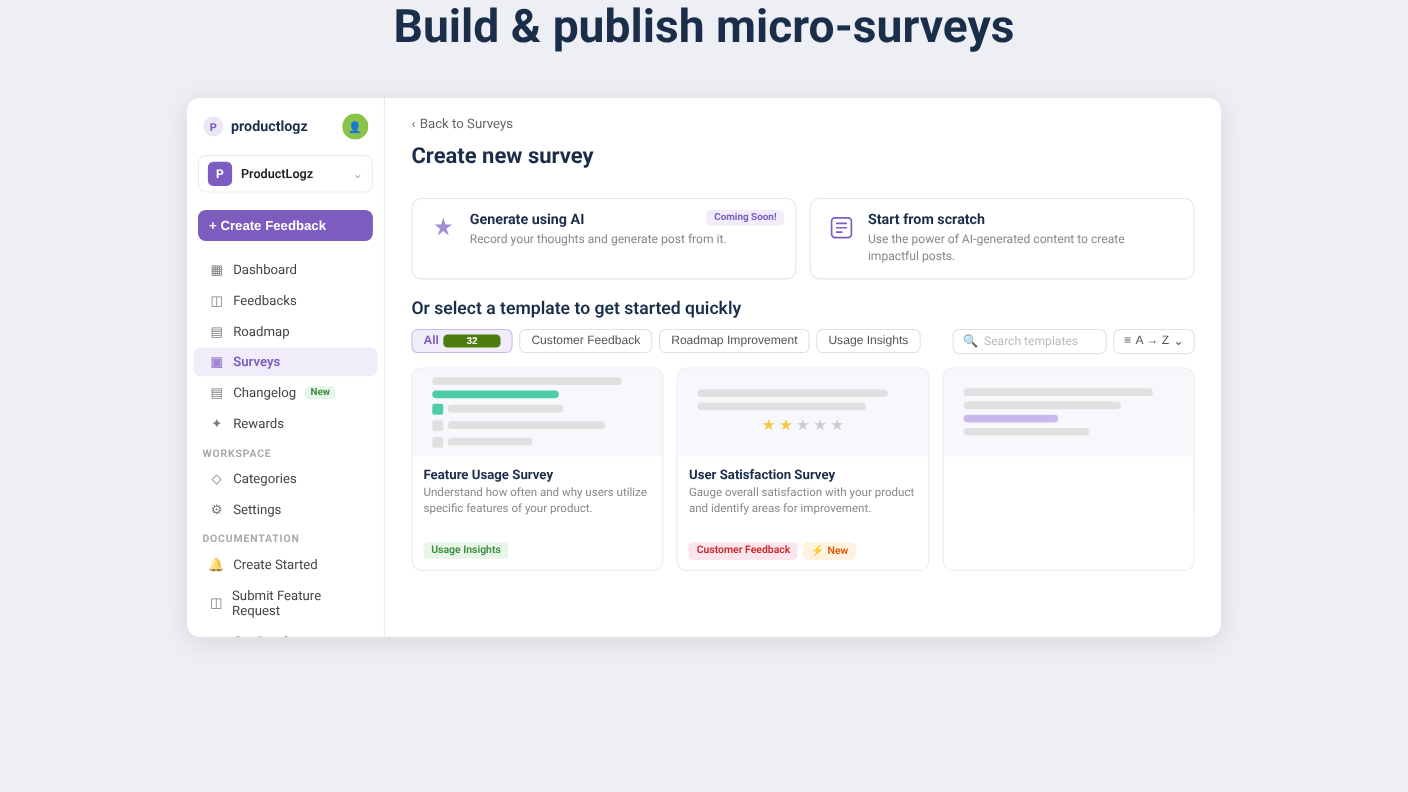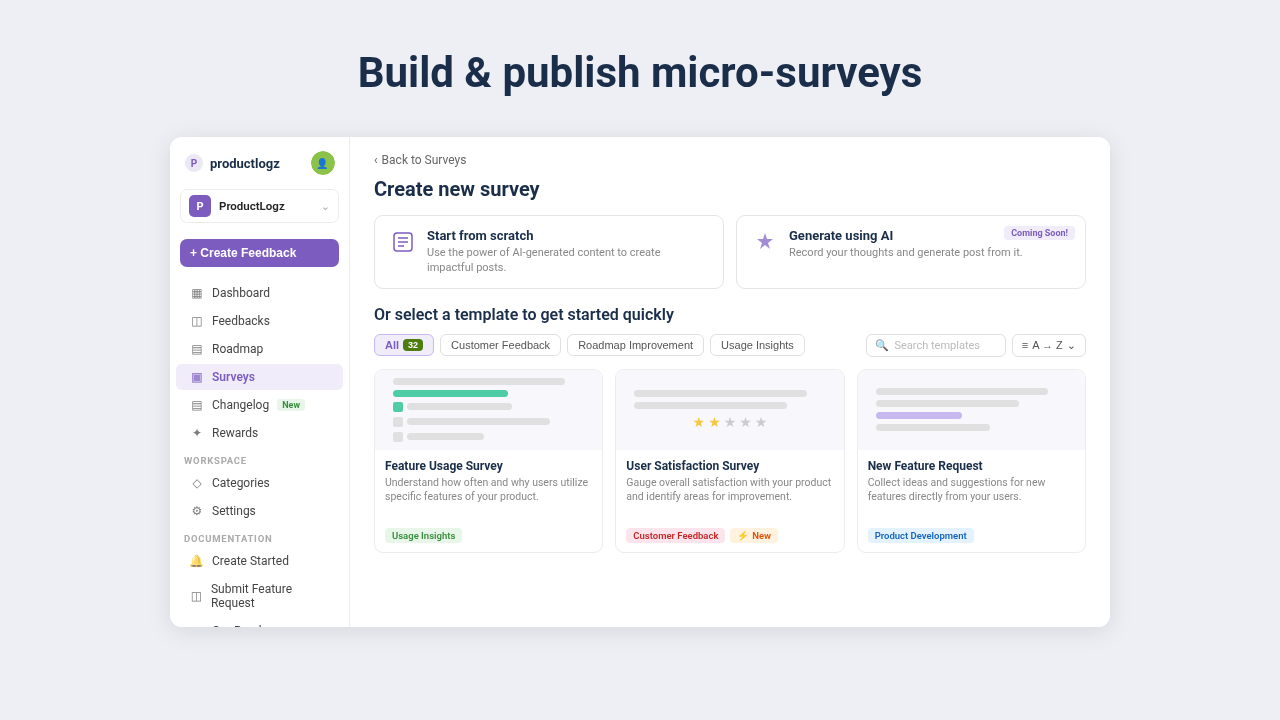--- a/index.html
+++ b/index.html
@@ -10,21 +10,20 @@
       display: flex;
       flex-direction: column;
       align-items: center;
     }
 
     .hero-title {
       font-size: 42px;
       font-weight: 700;
       color: #1a2e4a;
       text-align: right;
-      margin-top: 48px;
       margin-bottom: 40px;
     }
 
     .app-container {
       display: flex;
       width: 940px;
       height: 490px;
       background: #fff;
       border-radius: 12px;
       overflow: hidden;
@@ -180,21 +179,21 @@
       font-size: 12px;
       color: #666;
       cursor: pointer;
       margin-bottom: 10px;
     }
 
     .page-title {
       font-size: 20px;
       font-weight: 700;
       color: #1a2e4a;
-      margin-bottom: 14px;
+      margin-bottom: 27px;
     }
 
     
     .create-options {
       display: flex;
       gap: 12px;
       margin-bottom: 16px;
     }
 
     .create-option-card {
@@ -279,21 +278,21 @@
       color: #7c5cbf;
       font-weight: 600;
     }
 
     .filter-badge {
       background: #4d7c0f;
       color: #fff;
       border-radius: 4px;
       font-size: 9px;
       font-weight: 700;
-      padding: 1px 5px;
+      padding: 1px 21px;
     }
 
     .filter-spacer { flex: 1; }
 
     .search-box {
       display: flex;
       align-items: center;
       gap: 5px;
       border: 1px solid #e0e0e0;
       border-radius: 6px;
@@ -499,43 +498,43 @@
       <span>Back to Surveys</span>
     </div>
 
     <div class="page-title">Create new survey</div>
 
     <div class="create-options">
 
       <div class="create-option-card">
         <div class="option-icon">
           <svg width="24" height="24" viewBox="0 0 24 24" fill="none">
+            <path d="M12 3 L14 9 L20 9 L15 13 L17 19 L12 15 L7 19 L9 13 L4 9 L10 9 Z" fill="#7c5cbf" opacity="0.7"></path>
+          </svg>
+        </div>
+        <div class="option-text">
+          <h3>Generate using AI</h3>
+          <p>Record your thoughts and generate post from it.</p>
+        </div>
+        <span class="coming-soon-badge">Coming Soon!</span>
+      </div>
+
+      <div class="create-option-card">
+        <div class="option-icon">
+          <svg width="24" height="24" viewBox="0 0 24 24" fill="none">
             <rect x="3" y="3" width="18" height="18" rx="3" stroke="#7c5cbf" stroke-width="1.5" fill="none"></rect>
             <line x1="7" y1="8" x2="17" y2="8" stroke="#7c5cbf" stroke-width="1.5"></line>
             <line x1="7" y1="12" x2="17" y2="12" stroke="#7c5cbf" stroke-width="1.5"></line>
             <line x1="7" y1="16" x2="13" y2="16" stroke="#7c5cbf" stroke-width="1.5"></line>
           </svg>
         </div>
         <div class="option-text">
           <h3>Start from scratch</h3>
           <p>Use the power of AI-generated content to create impactful posts.</p>
         </div>
-      </div>
-
-      <div class="create-option-card">
-        <div class="option-icon">
-          <svg width="24" height="24" viewBox="0 0 24 24" fill="none">
-            <path d="M12 3 L14 9 L20 9 L15 13 L17 19 L12 15 L7 19 L9 13 L4 9 L10 9 Z" fill="#7c5cbf" opacity="0.7"></path>
-          </svg>
-        </div>
-        <div class="option-text">
-          <h3>Generate using AI</h3>
-          <p>Record your thoughts and generate post from it.</p>
-        </div>
-        <span class="coming-soon-badge">Coming Soon!</span>
       </div>
     </div>
 
     <div class="template-section-title">Or select a template to get started quickly</div>
 
     <div class="template-filters">
       <button class="filter-btn active">
         <span>All</span>
         <span class="filter-badge">32</span>
       </button>
@@ -610,25 +609,18 @@
 
       <div class="template-card">
         <div class="template-preview">
           <div class="preview-bars">
             <div class="bar long" style="background:#e0e0e0;"></div>
             <div class="bar medium" style="background:#e0e0e0;width:75%;"></div>
             <div class="bar short" style="background:#c7b8f0;width:45%;"></div>
             <div class="bar" style="background:#e0e0e0;width:60%;"></div>
           </div>
         </div>
-        <div class="template-info">
-          <div class="template-name">New Feature Request</div>
-          <div class="template-desc">Collect ideas and suggestions for new features directly from your users.</div>
-          <div class="template-tags">
-            <span class="tag tag-product">Product Development</span>
-          </div>
-        </div>
       </div>
 
     </div>
   </main>
 
 </div>
 
 </body></html>

